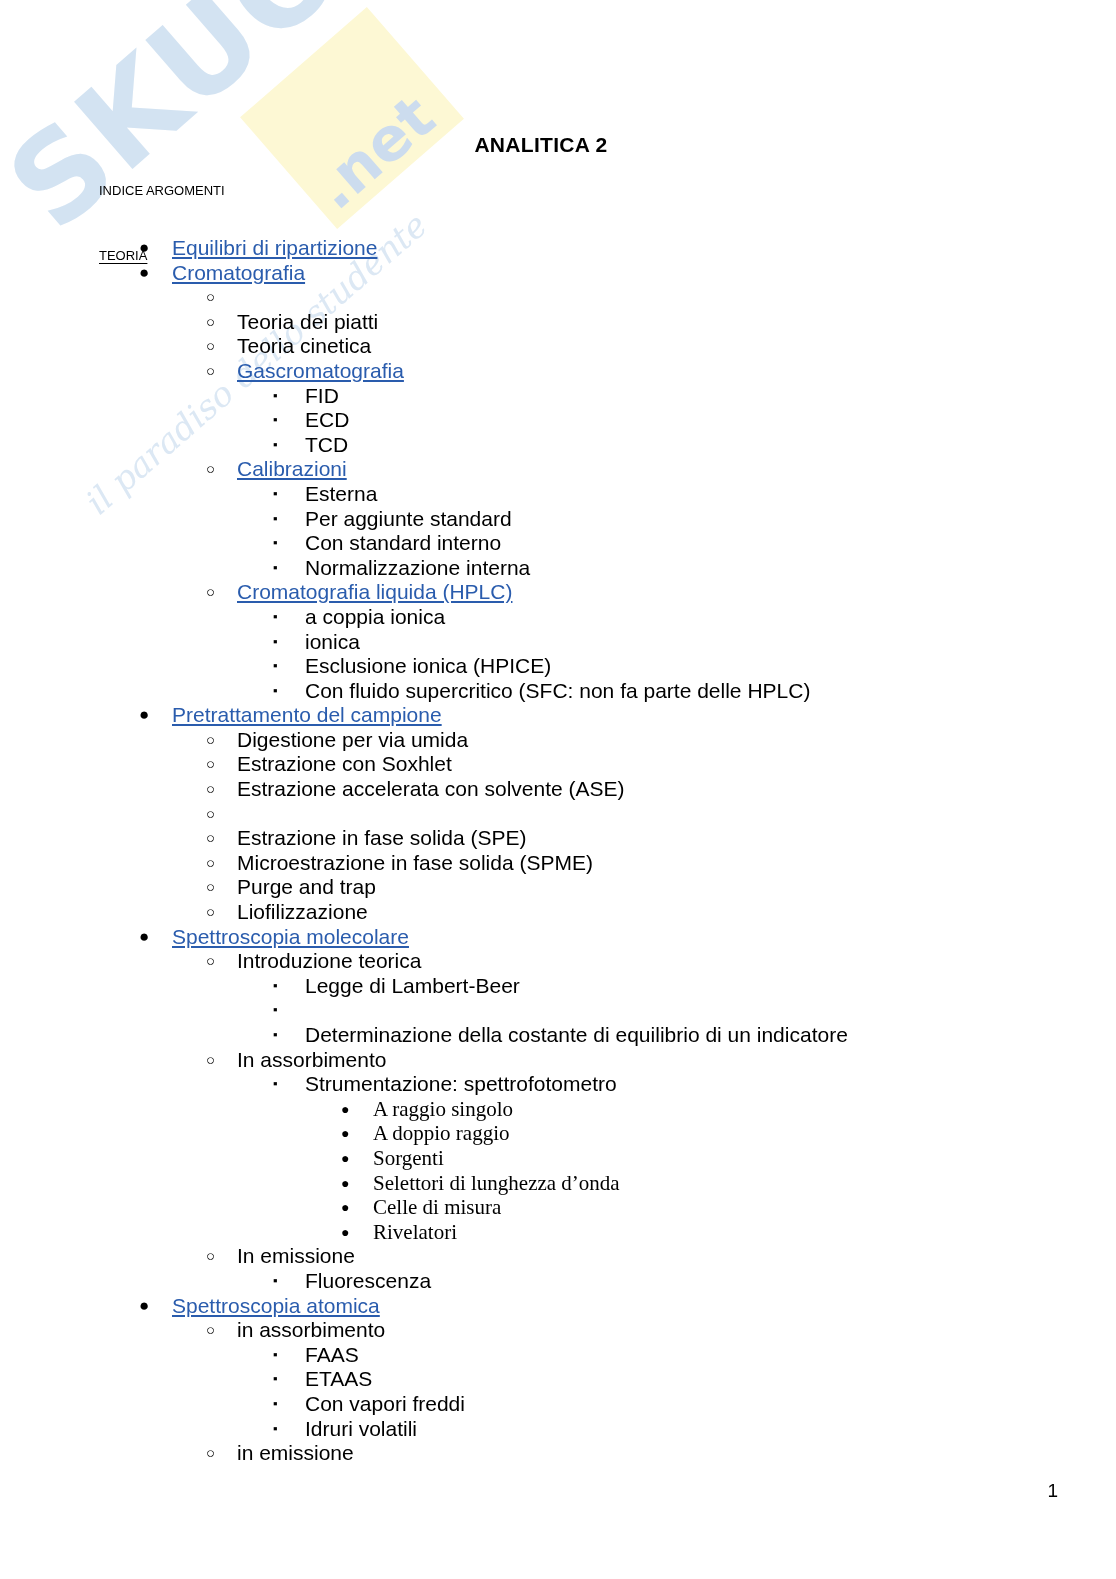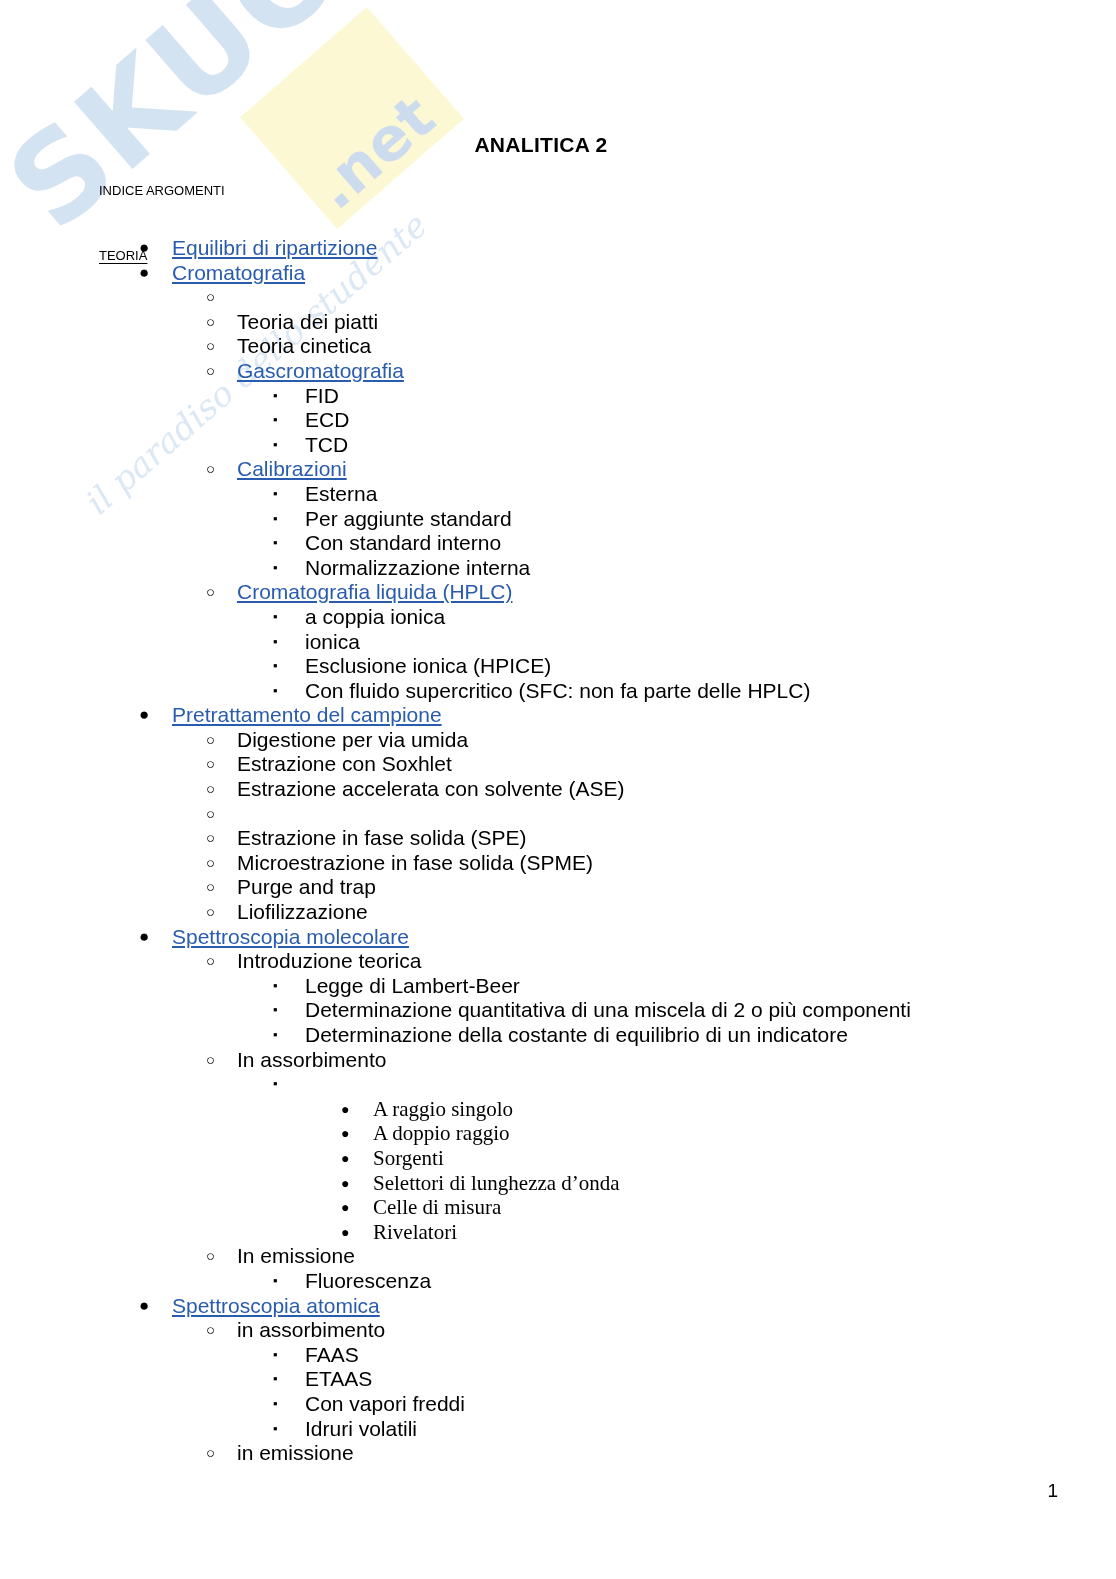--- a/index.html
+++ b/index.html
@@ -304,32 +304,32 @@
         <div class="row lvl2">
           <span class="bullet">○</span>
           <span class="txt">Introduzione teorica</span>
         </div>
         <div class="row lvl3">
           <span class="bullet">▪</span>
           <span class="txt">Legge di Lambert-Beer</span>
         </div>
         <div class="row lvl3">
           <span class="bullet">▪</span>
-          <span class="txt">Determinazione quantitativa di una miscela di 2 o più componenti</span>
         </div>
         <div class="row lvl3">
           <span class="bullet">▪</span>
           <span class="txt">Determinazione della costante di equilibrio di un indicatore</span>
         </div>
         <div class="row lvl2">
           <span class="bullet">○</span>
           <span class="txt">In assorbimento</span>
         </div>
         <div class="row lvl3">
           <span class="bullet">▪</span>
+          <span class="txt">Strumentazione: spettrofotometro</span>
         </div>
         <div class="row lvl4">
           <span class="bullet">●</span>
           <span class="txt">A raggio singolo</span>
         </div>
         <div class="row lvl4">
           <span class="bullet">●</span>
           <span class="txt">A doppio raggio</span>
         </div>
         <div class="row lvl4">

